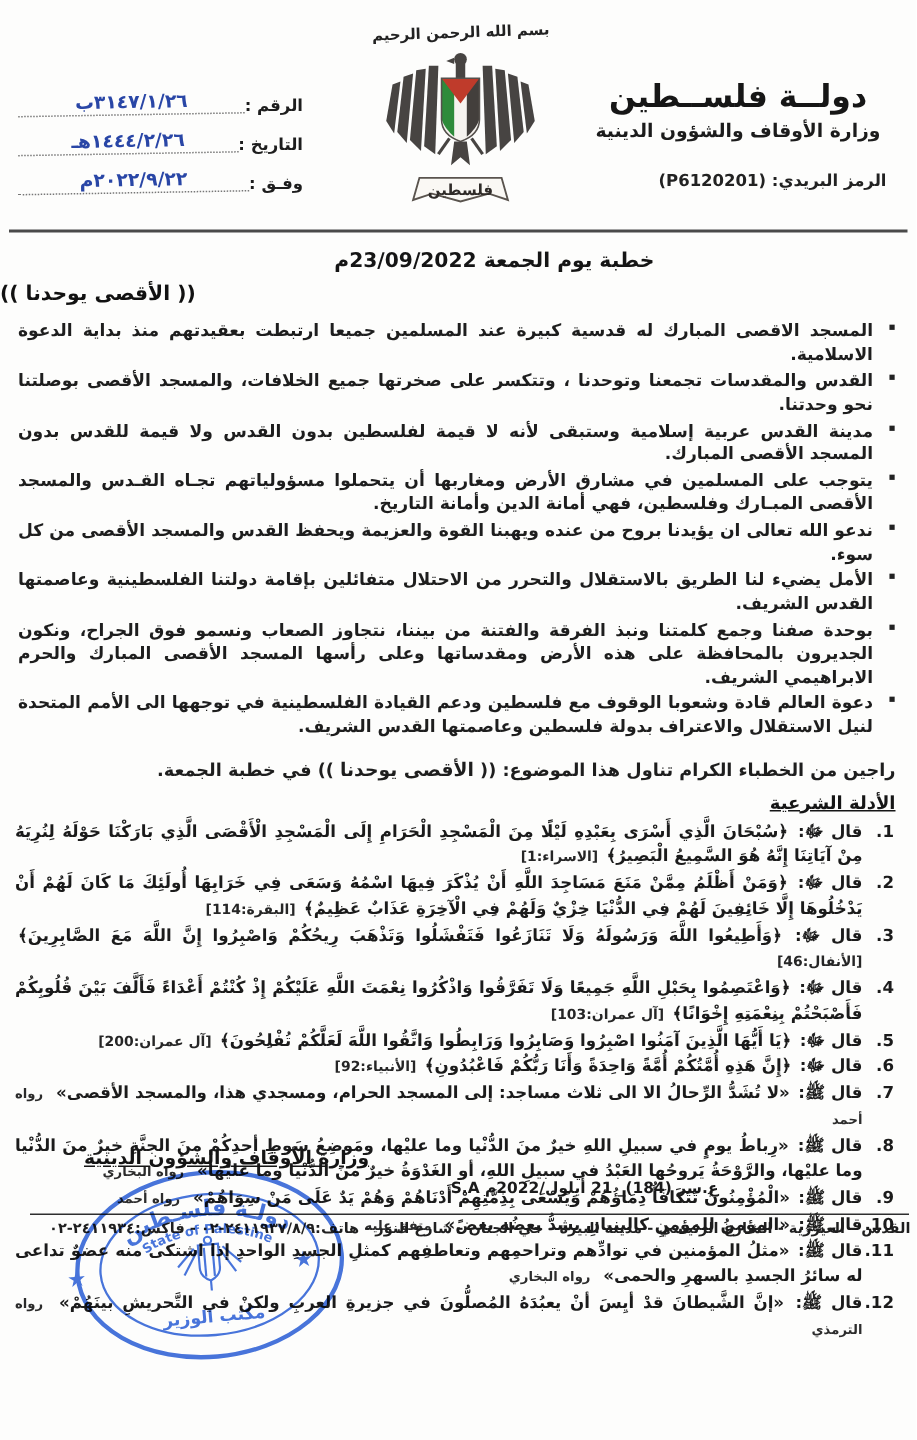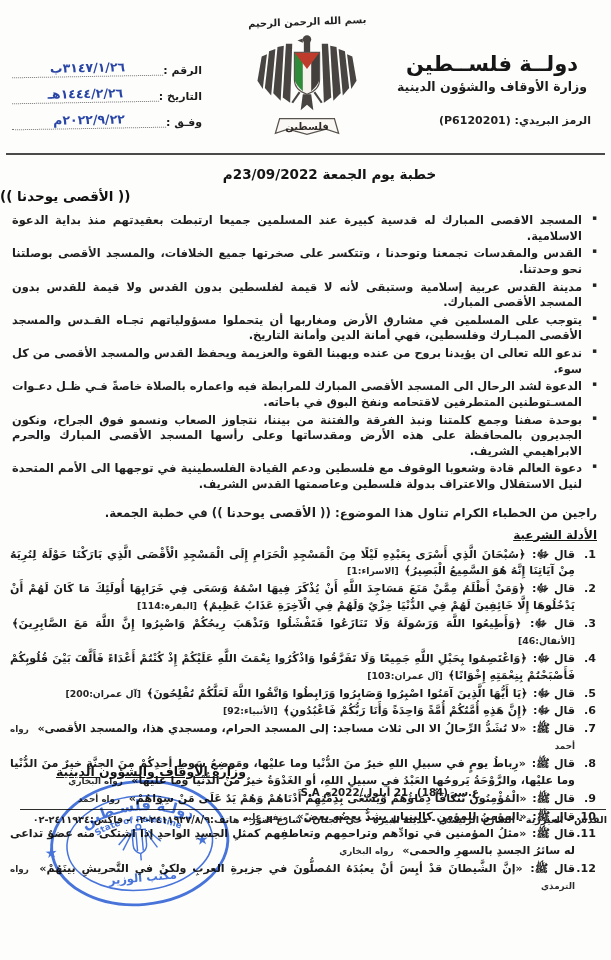--- a/index.html
+++ b/index.html
@@ -137,21 +137,21 @@
 
   <div class="doc-title">خطبة يوم الجمعة 23/09/2022م</div>
   <div class="doc-subject">(( الأقصى يوحدنا ))</div>
 
   <div class="bullets">
     <div class="bullet-item">المسجد الاقصى المبارك له قدسية كبيرة عند المسلمين جميعا ارتبطت بعقيدتهم منذ بداية الدعوة الاسلامية.</div>
     <div class="bullet-item">القدس والمقدسات تجمعنا وتوحدنا ، وتتكسر على صخرتها جميع الخلافات، والمسجد الأقصى بوصلتنا نحو وحدتنا.</div>
     <div class="bullet-item">مدينة القدس عربية إسلامية وستبقى لأنه لا قيمة لفلسطين بدون القدس ولا قيمة للقدس بدون المسجد الأقصى المبارك.</div>
     <div class="bullet-item">يتوجب على المسلمين في مشارق الأرض ومغاربها أن يتحملوا مسؤولياتهم تجـاه القـدس والمسجد الأقصى المبـارك وفلسطين، فهي أمانة الدين وأمانة التاريخ.</div>
     <div class="bullet-item">ندعو الله تعالى ان يؤيدنا بروح من عنده ويهبنا القوة والعزيمة ويحفظ القدس والمسجد الأقصى من كل سوء.</div>
-    <div class="bullet-item">الدعوة لشد الرحال الى المسجد الأقصى المبارك للمرابطة فيه واعماره بالصلاة خاصةً فـي ظـل دعـوات المسـتوطنين المتطرفين لاقتحامه ونفخ البوق في باحاته.</div>
+    <div class="bullet-item">الأمل يضيء لنا الطريق بالاستقلال والتحرر من الاحتلال متفائلين بإقامة دولتنا الفلسطينية وعاصمتها القدس الشريف.</div>
     <div class="bullet-item">بوحدة صفنا وجمع كلمتنا ونبذ الفرقة والفتنة من بيننا، نتجاوز الصعاب ونسمو فوق الجراح، ونكون الجديرون بالمحافظة على هذه الأرض ومقدساتها وعلى رأسها المسجد الأقصى المبارك والحرم الابراهيمي الشريف.</div>
     <div class="bullet-item">دعوة العالم قادة وشعوبا الوقوف مع فلسطين ودعم القيادة الفلسطينية في توجهها الى الأمم المتحدة لنيل الاستقلال والاعتراف بدولة فلسطين وعاصمتها القدس الشريف.</div>
   </div>
 
   <div class="request-line">
     <span>راجين من الخطباء الكرام تناول هذا الموضوع: ((</span>
     <span class="subj">الأقصى يوحدنا</span>
     <span>)) في خطبة الجمعة.</span>
   </div>
 

